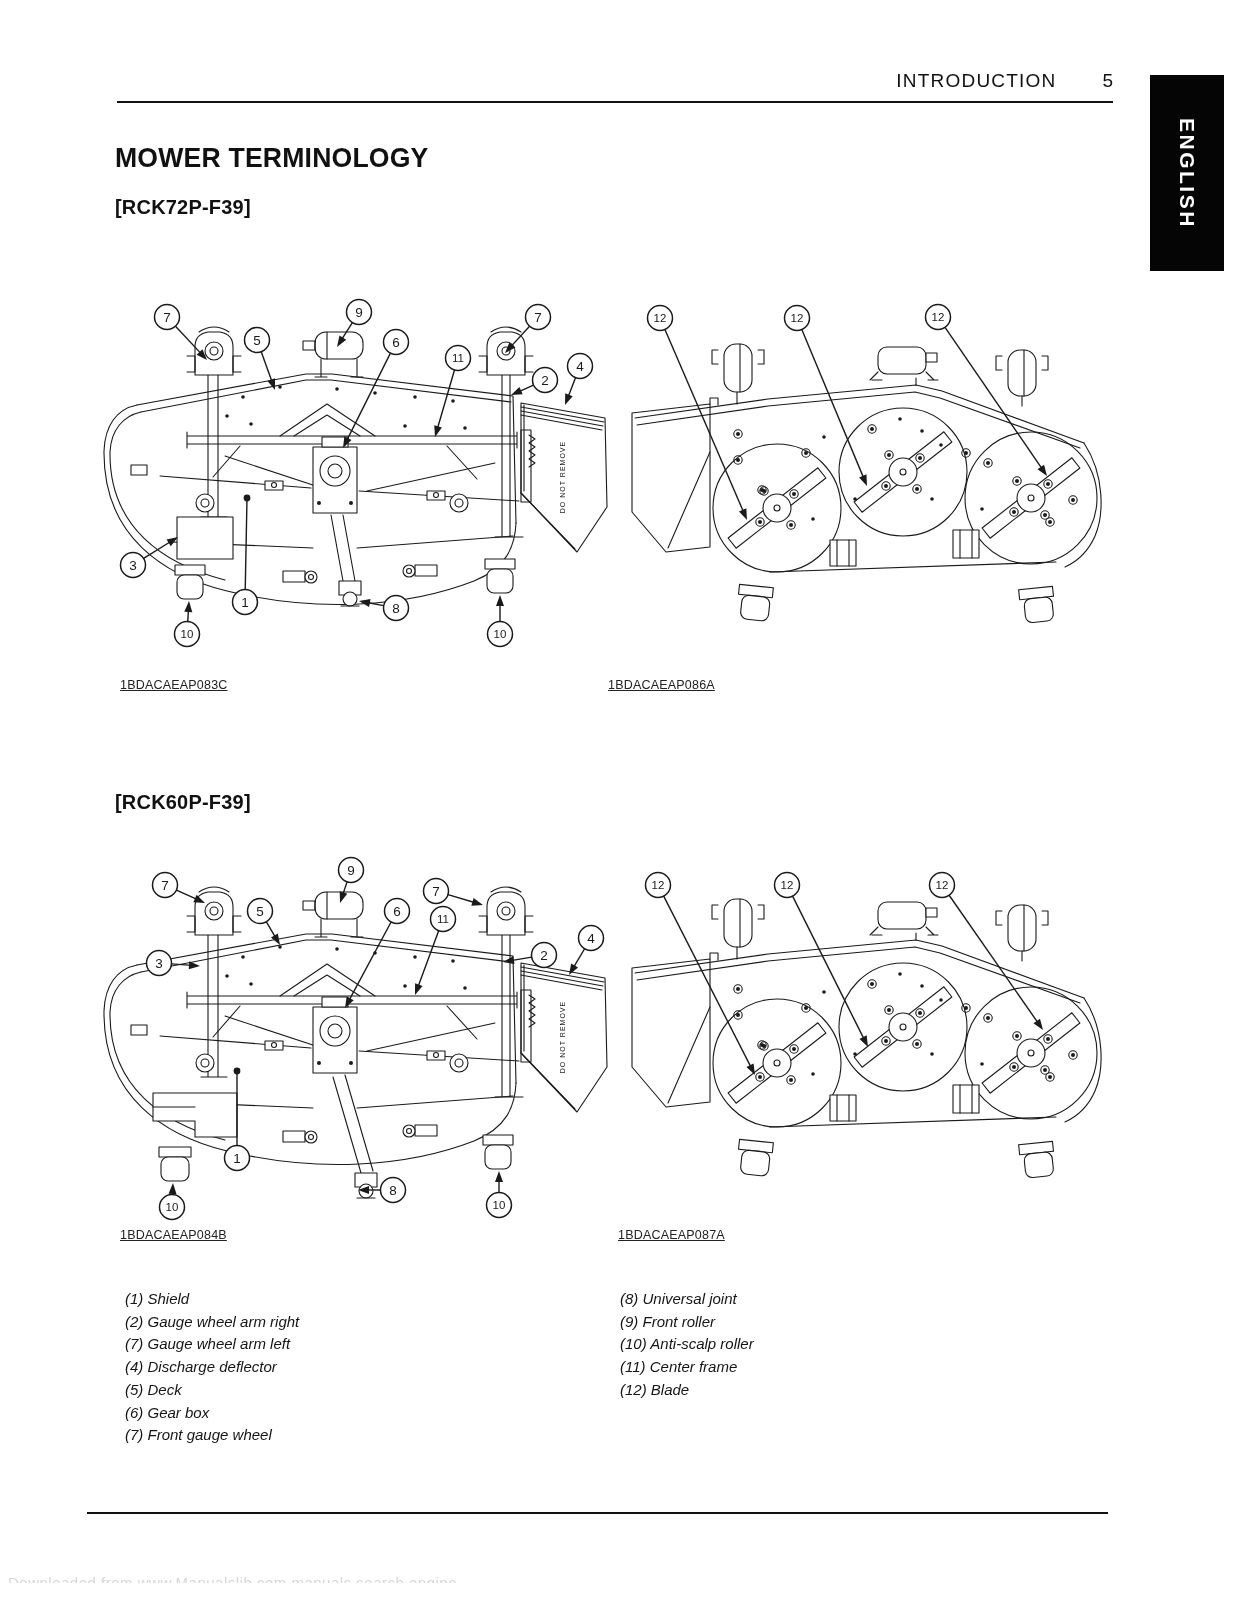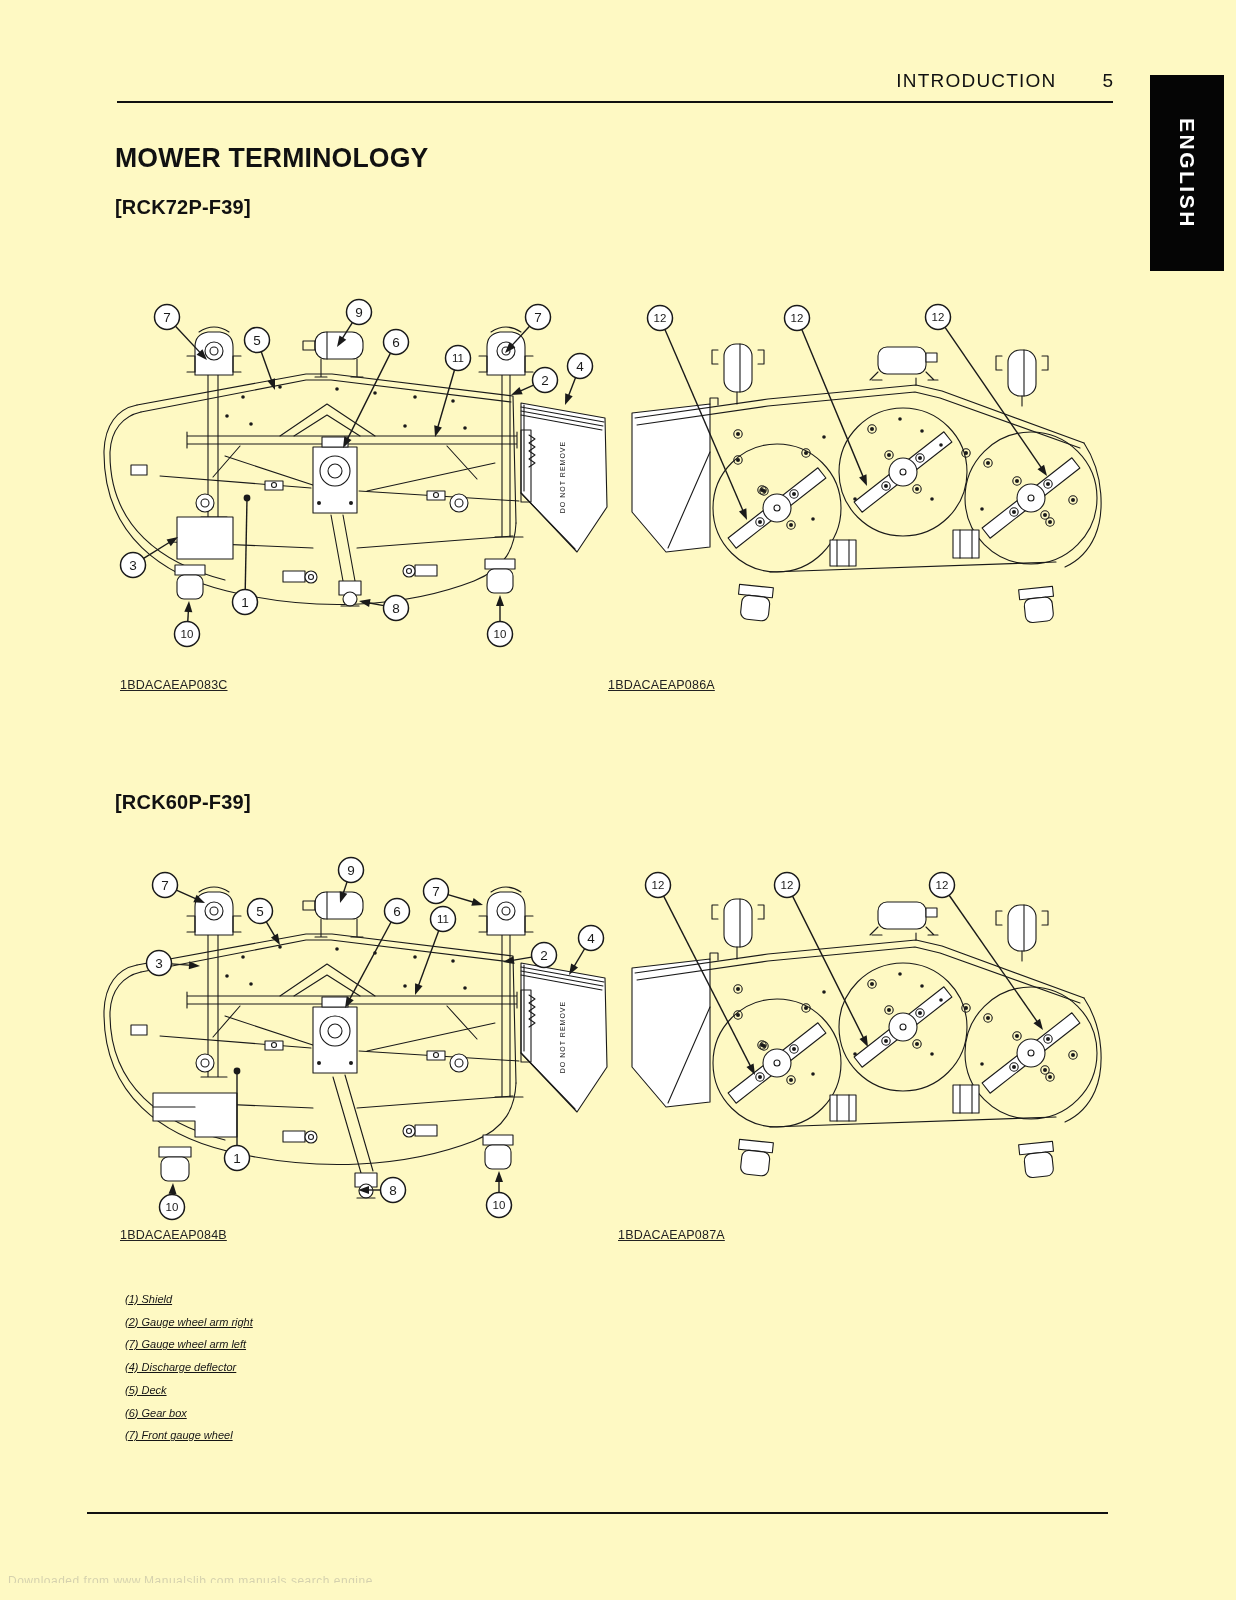--- a/index.html
+++ b/index.html
@@ -1,34 +1,34 @@
 <!DOCTYPE html>
 <html><head>
 <meta charset="utf-8">
 <style>
   html,body{margin:0;padding:0;background:#e8e8e8;}
-  .page{position:relative;width:1236px;height:1600px;background:#fef9c3;overflow:hidden;
+  .page{position:relative;width:1236px;height:1600px;background:#ffffff;overflow:hidden;
         font-family:"Liberation Sans",sans-serif;color:#111;}
   .abs{position:absolute;}
   .header-row{left:117px;top:70px;width:996px;text-align:right;font-size:19px;
               letter-spacing:1.2px;color:#111;}
   .header-row .pagenum{display:inline-block;margin-left:46px;letter-spacing:0;}
   .top-rule{left:117px;top:101px;width:996px;height:2px;background:#111;}
   .lang-tab{left:1150px;top:75px;width:74px;height:196px;background:#050505;color:#fff;
             display:flex;align-items:center;justify-content:center;}
   .lang-tab span{writing-mode:vertical-rl;font-weight:bold;font-size:21px;letter-spacing:2.5px;}
   .page-title{left:115px;top:142px;font-size:28px;font-weight:bold;letter-spacing:0.2px;
               transform:scaleX(0.95);transform-origin:left top;}
   .model-heading{font-size:20px;font-weight:bold;letter-spacing:0.2px;}
   .fig-caption{font-size:12.5px;color:#222;letter-spacing:0.2px;text-decoration:underline;}
-  .legend-col{font-size:11px;font-style:italic;line-height:22.7px;color:#151515;text-decoration:underline;}
+  .legend-col{font-size:15px;font-style:italic;line-height:22.7px;color:#151515;}
   .legend-item{white-space:nowrap;}
   .bottom-rule{left:87px;top:1512px;width:1021px;height:2px;background:#111;}
   .watermark-clip{left:8px;top:1574px;width:1000px;height:9px;overflow:hidden;}
-  .watermark-clip div{font-size:12px;color:#8a8a8a;opacity:0.35;letter-spacing:0.5px;}
+  .watermark-clip div{font-size:15px;color:#8a8a8a;opacity:0.35;letter-spacing:0.5px;}
   svg{position:absolute;overflow:visible;}
   svg .s{stroke:#1a1a1a;fill:none;stroke-width:1.1;stroke-linejoin:round;stroke-linecap:round;}
   svg .w{fill:#ffffff;}
   svg .f{fill:#1a1a1a;stroke:none;}
   svg text.defl{font-family:"Liberation Sans",sans-serif;font-size:7px;fill:#1a1a1a;
                 letter-spacing:1px;text-anchor:middle;}
 </style>
 </head>
 <body>
 
@@ -566,20 +566,27 @@
 
   <div class="abs legend-col" style="left:125px;top:1288px;">
       <div class="legend-item">(1) Shield</div>
       <div class="legend-item">(2) Gauge wheel arm right</div>
       <div class="legend-item">(7) Gauge wheel arm left</div>
       <div class="legend-item">(4) Discharge deflector</div>
       <div class="legend-item">(5) Deck</div>
       <div class="legend-item">(6) Gear box</div>
       <div class="legend-item">(7) Front gauge wheel</div>
     </div>
+  <div class="abs legend-col" style="left:620px;top:1288px;">
+      <div class="legend-item">(8) Universal joint</div>
+      <div class="legend-item">(9) Front roller</div>
+      <div class="legend-item">(10) Anti-scalp roller</div>
+      <div class="legend-item">(11) Center frame</div>
+      <div class="legend-item">(12) Blade</div>
+    </div>
 
   <div class="abs bottom-rule"></div>
 
   <div class="abs watermark-clip">
     <div>Downloaded from www.Manualslib.com manuals search engine</div>
   </div>
 
 </div>
 
 </body></html>

